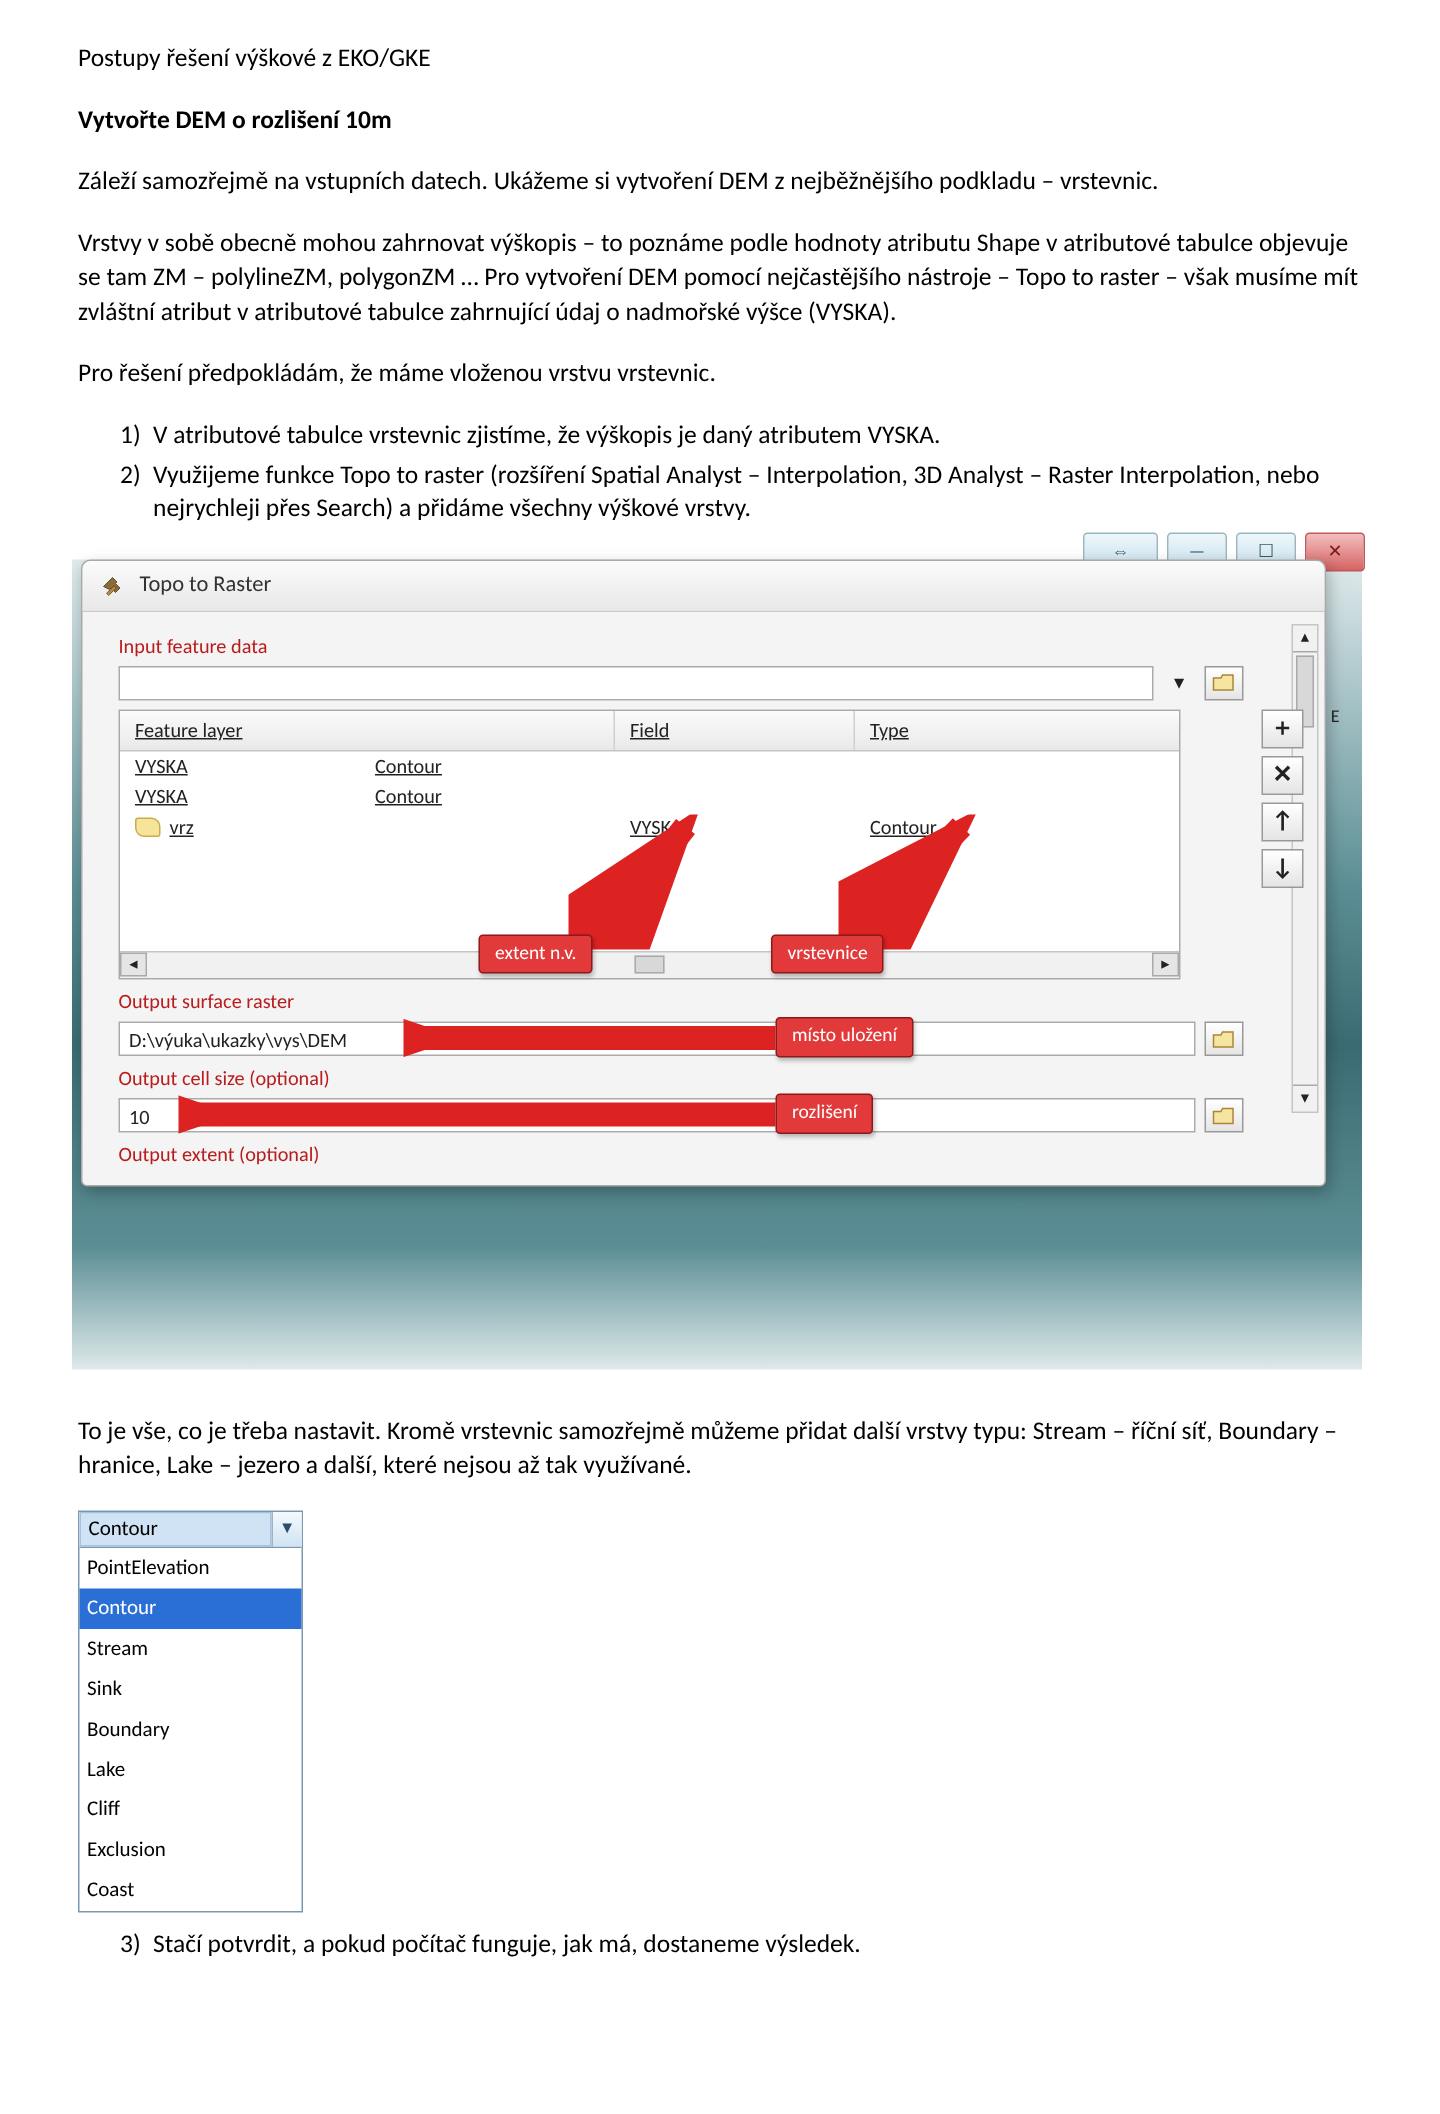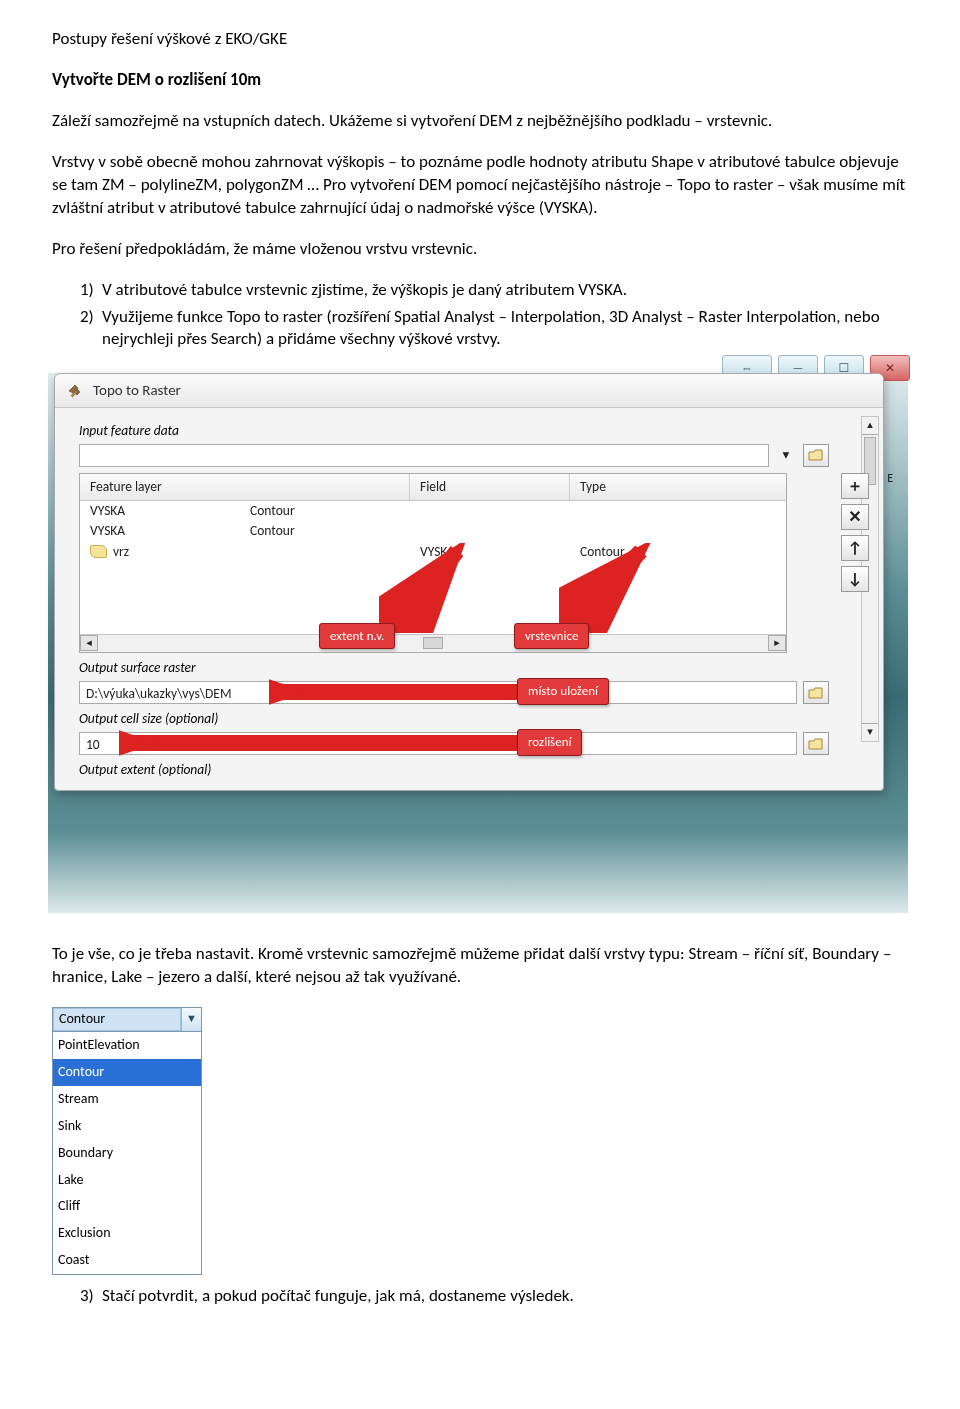--- a/index.html
+++ b/index.html
@@ -51,21 +51,21 @@
     width: 40px; height: 26px; border-radius:3px; border:1px solid #9ab6c0;
     background: linear-gradient(180deg,#eef7fb,#c7e0ec);
     display:flex; align-items:center; justify-content:center;
     font-size:12px; color:#3a5b6a;
   }
   .win-btn.red { background: linear-gradient(180deg,#f2bebe,#d56464); color:#7b1c1c; border-color:#c25858;}
   .win-btn-split { width: 50px; display:flex; }
   .win-btn-split span { flex:1; display:flex;align-items:center;justify-content:center; }
 
   .dlg-body { padding: 8px 24px 6px 24px; font-size: 13.5px; color:#222; position:relative; }
-  .dlg-label { font-size: 13.5px; color:#000000; margin: 6px 0 4px; font-style: italic; }
+  .dlg-label { font-size: 13.5px; color:#b91c1c; margin: 6px 0 4px; }
   .dlg-label.sm { margin-top: 2px; }
   .input-row { display:flex; gap:6px; align-items:center; margin-bottom: 6px; }
   .textfield {
     flex:1; background:#fff; border:1px solid #aaa; height:23px;
     padding: 0 6px; font-size: 13.5px; color:#222;
   }
   .icon-btn {
     width:26px; height:23px; border:1px solid #999; background:linear-gradient(180deg,#fff,#e5e5e5);
     display:flex; align-items:center; justify-content:center; font-size:14px; color:#6b5827;
   }
@@ -207,21 +207,21 @@
       <div class="input-row">
         <div class="textfield"></div>
         <div style="width:22px; text-align:center;">▾</div>
         <div class="icon-btn">
           <svg width="16" height="14" viewBox="0 0 16 14">
               <path d="M1 4h5l1-2h7v10H1z" fill="#f6e4a1" stroke="#a9863a"></path>
             </svg>
         </div>
       </div>
 
-      <div style="position:relative; padding-right:42px;">
+      <div style="position:relative; padding-right:42px;text-decoration:underline;">
         <div class="feature-box">
           <div class="feature-header">
             <div class="col layer">Feature layer</div>
             <div class="col field">Field</div>
             <div class="col type">Type</div>
           </div>
           <div class="feature-rows">
             <div class="frow">
               <div class="field">VYSKA</div>
               <div class="type">Contour</div>

